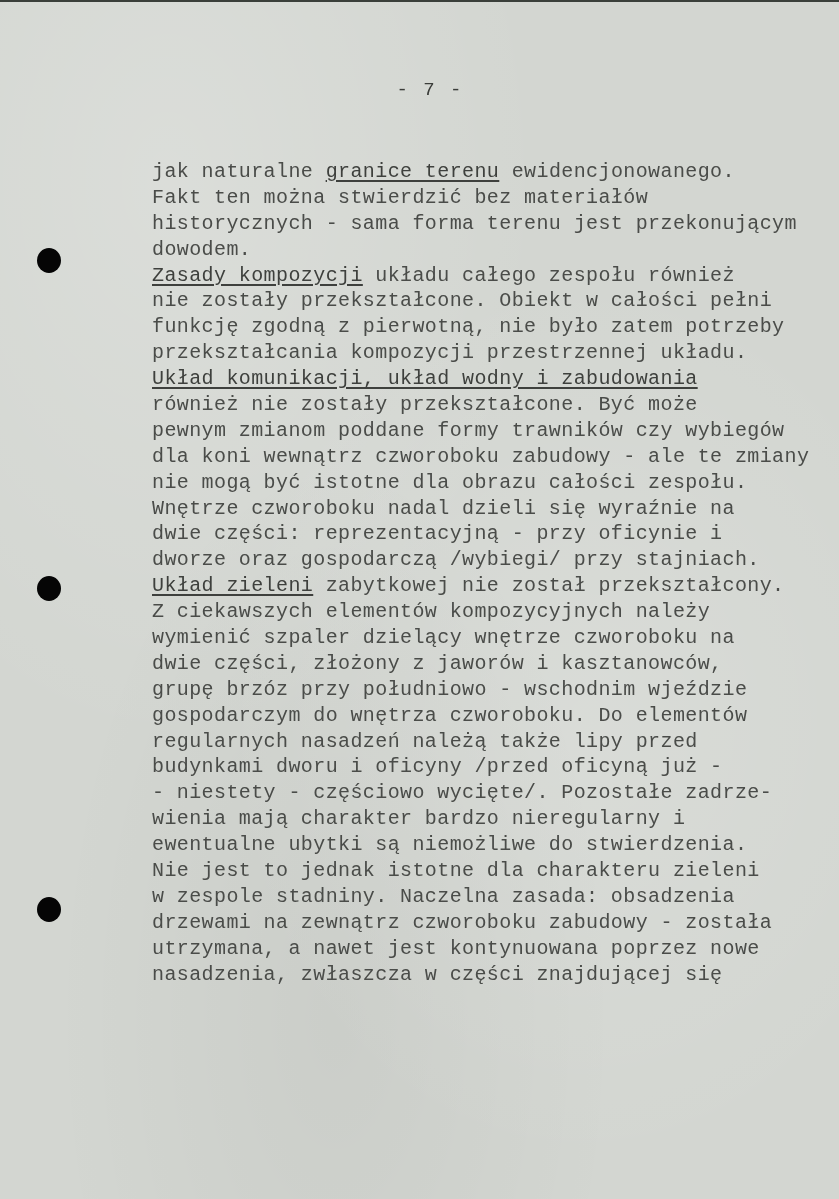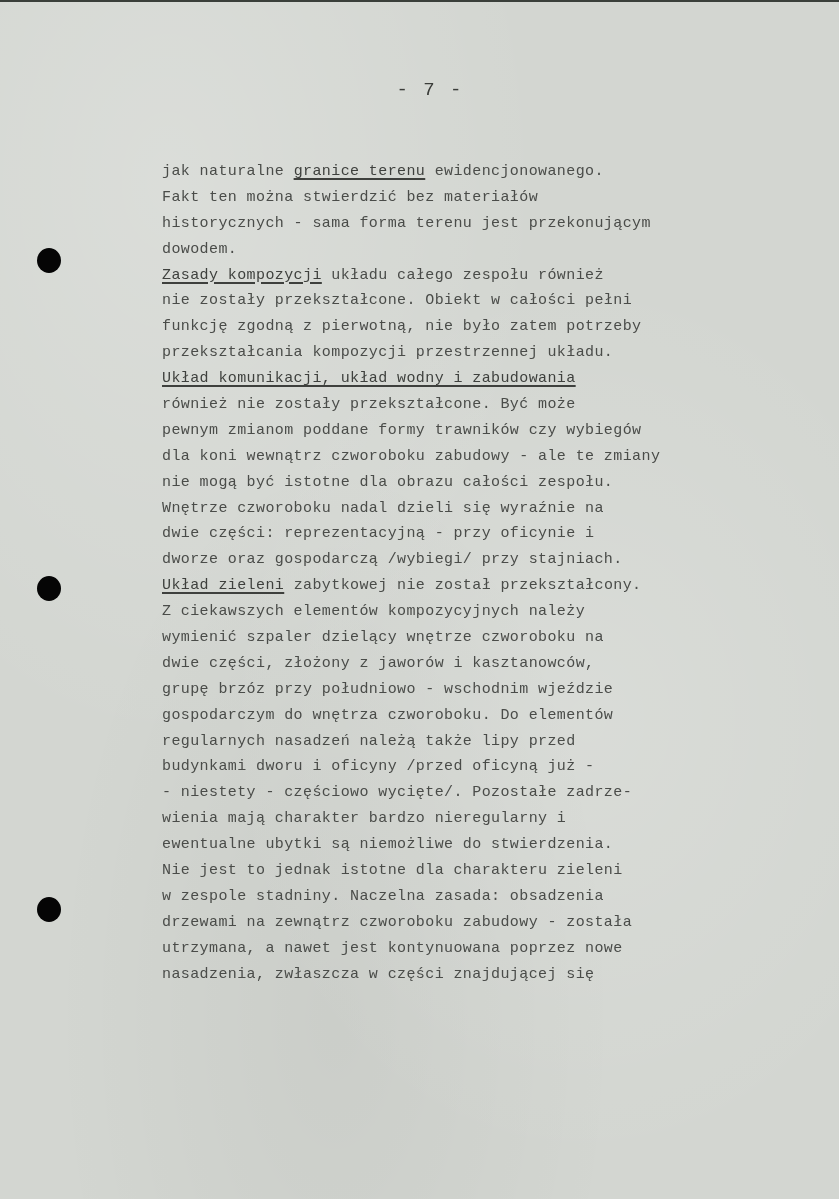--- a/index.html
+++ b/index.html
@@ -17,22 +17,22 @@
       radial-gradient(ellipse at 40% 85%, rgba(0,0,0,0.04), transparent 40%),
       #d3d6d1;
     border-top:2px solid #3a3f3a;
     box-sizing:border-box;
   }
   .page-number {
     position:absolute; top:77px; left:0; width:860px; text-align:center;
     font-size:19px; color:#3b3d3a; letter-spacing:2px;
   }
   .body-text {
-    position:absolute; left:162px; top:157px; width:600px;
-    font-size:15px; line-height:25.9px; color:#4a4c49;
+    position:absolute; left:152px; top:157px; width:600px;
+    font-size:20px; line-height:25.9px; color:#4a4c49;
     letter-spacing:0.4px; white-space:pre;
   }
   .line { display:block; height:25.9px; }
   .ul { text-decoration:underline; text-decoration-thickness:2px; text-underline-offset:3px; color:#3e403d; }
   .hole {
     position:absolute; left:37px; width:24px; height:25px;
     border-radius:50%; background:#050505;
   }
 </style>
 </head>

